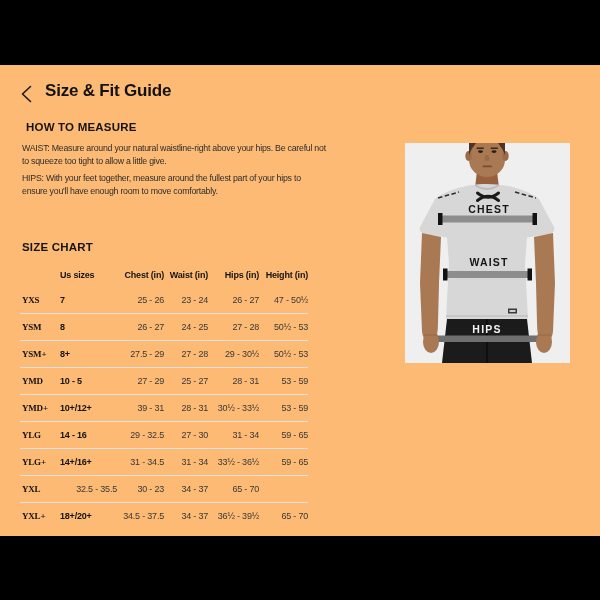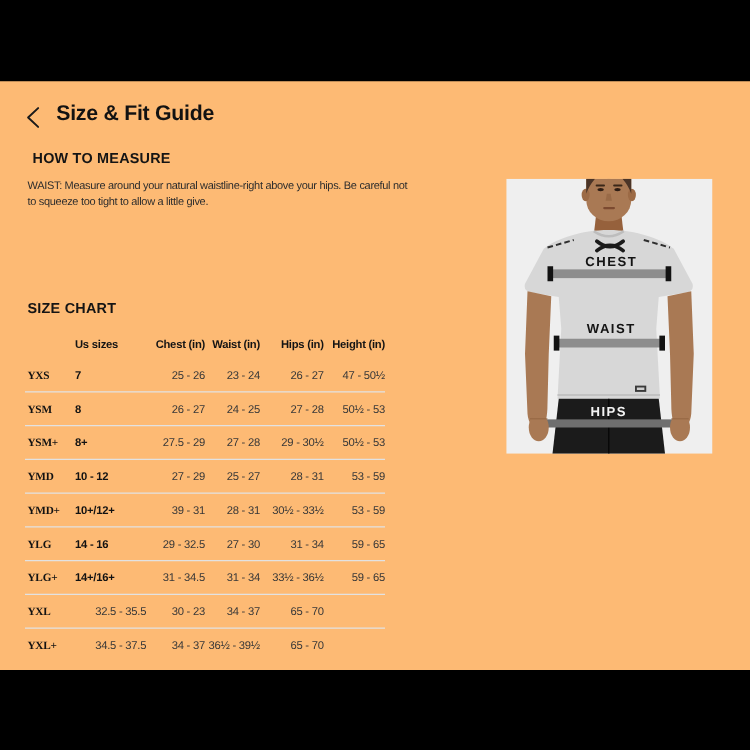--- a/index.html
+++ b/index.html
@@ -54,20 +54,21 @@
       </svg>
     </span>
   </button>
 
   <div class="page-title">Size &amp; Fit Guide</div>
 
   <div class="htm-heading">HOW TO MEASURE</div>
 
   <div class="paras">
     <p class="para">WAIST: Measure around your natural waistline-right above your hips. Be careful not to squeeze too tight to allow a little give.</p>
+    <p class="para">HIPS: With your feet together, measure around the fullest part of your hips to ensure you'll have enough room to move comfortably.</p>
   </div>
 
   <div class="sc-heading">SIZE CHART</div>
 
   <div class="size-table">
     <div class="t-head">
       <div class="cell c-size"></div>
       <div class="cell c-us">Us sizes</div>
       <div class="cell c-chest">Chest (in)</div>
       <div class="cell c-waist">Waist (in)</div>
@@ -94,21 +95,21 @@
         <div class="t-row">
           <div class="cell c-size">YSM+</div>
           <div class="cell c-us">8+</div>
           <div class="cell c-chest">27.5 - 29</div>
           <div class="cell c-waist">27 - 28</div>
           <div class="cell c-hips">29 - 30½</div>
           <div class="cell c-height">50½ - 53</div>
         </div>
         <div class="t-row">
           <div class="cell c-size">YMD</div>
-          <div class="cell c-us">10 - 12</div>
+          <div class="cell c-us">10 - 5</div>
           <div class="cell c-chest">27 - 29</div>
           <div class="cell c-waist">25 - 27</div>
           <div class="cell c-hips">28 - 31</div>
           <div class="cell c-height">53 - 59</div>
         </div>
         <div class="t-row">
           <div class="cell c-size">YMD+</div>
           <div class="cell c-us">10+/12+</div>
           <div class="cell c-chest">39 - 31</div>
           <div class="cell c-waist">28 - 31</div>
@@ -133,20 +134,21 @@
         </div>
         <div class="t-row">
           <div class="cell c-size">YXL</div>
           <div class="cell c-chest">32.5 - 35.5</div>
           <div class="cell c-waist">30 - 23</div>
           <div class="cell c-hips">34 - 37</div>
           <div class="cell c-height">65 - 70</div>
         </div>
         <div class="t-row">
           <div class="cell c-size">YXL+</div>
+          <div class="cell c-us">18+/20+</div>
           <div class="cell c-chest">34.5 - 37.5</div>
           <div class="cell c-waist">34 - 37</div>
           <div class="cell c-hips">36½ - 39½</div>
           <div class="cell c-height">65 - 70</div>
         </div>
       </div>
   </div>
 
   <div class="photo">
     <svg width="165" height="220" viewBox="0 0 165 220">

